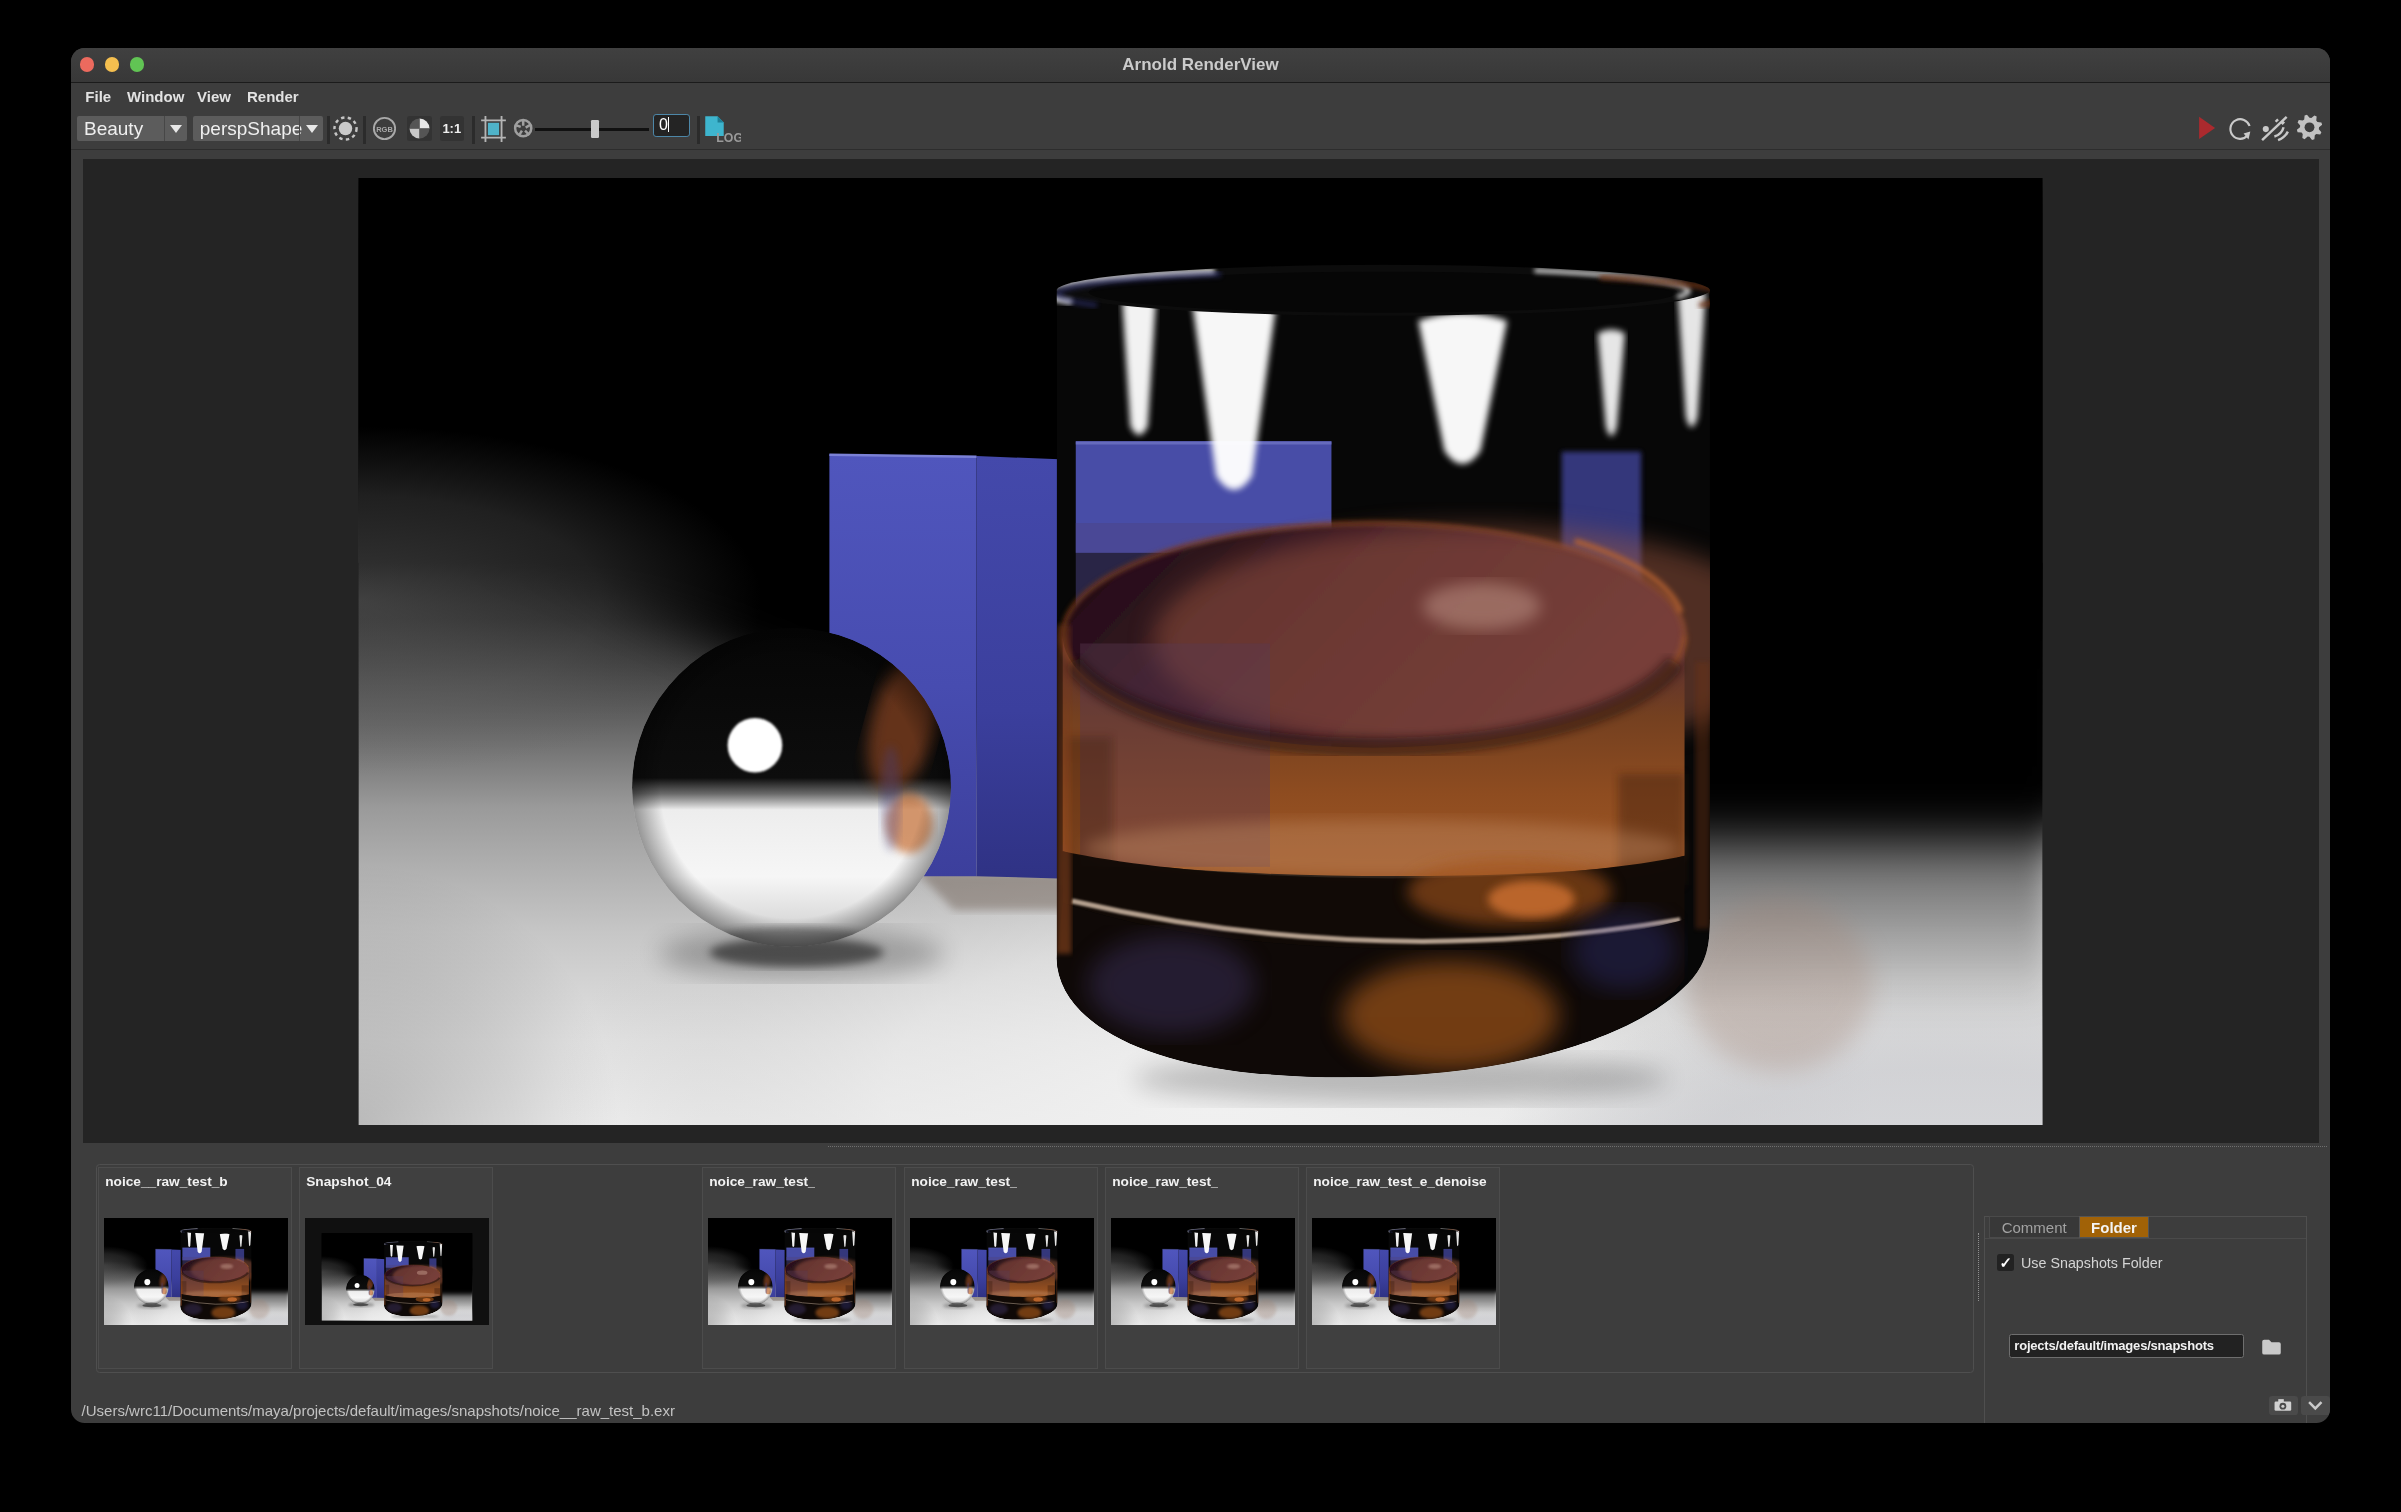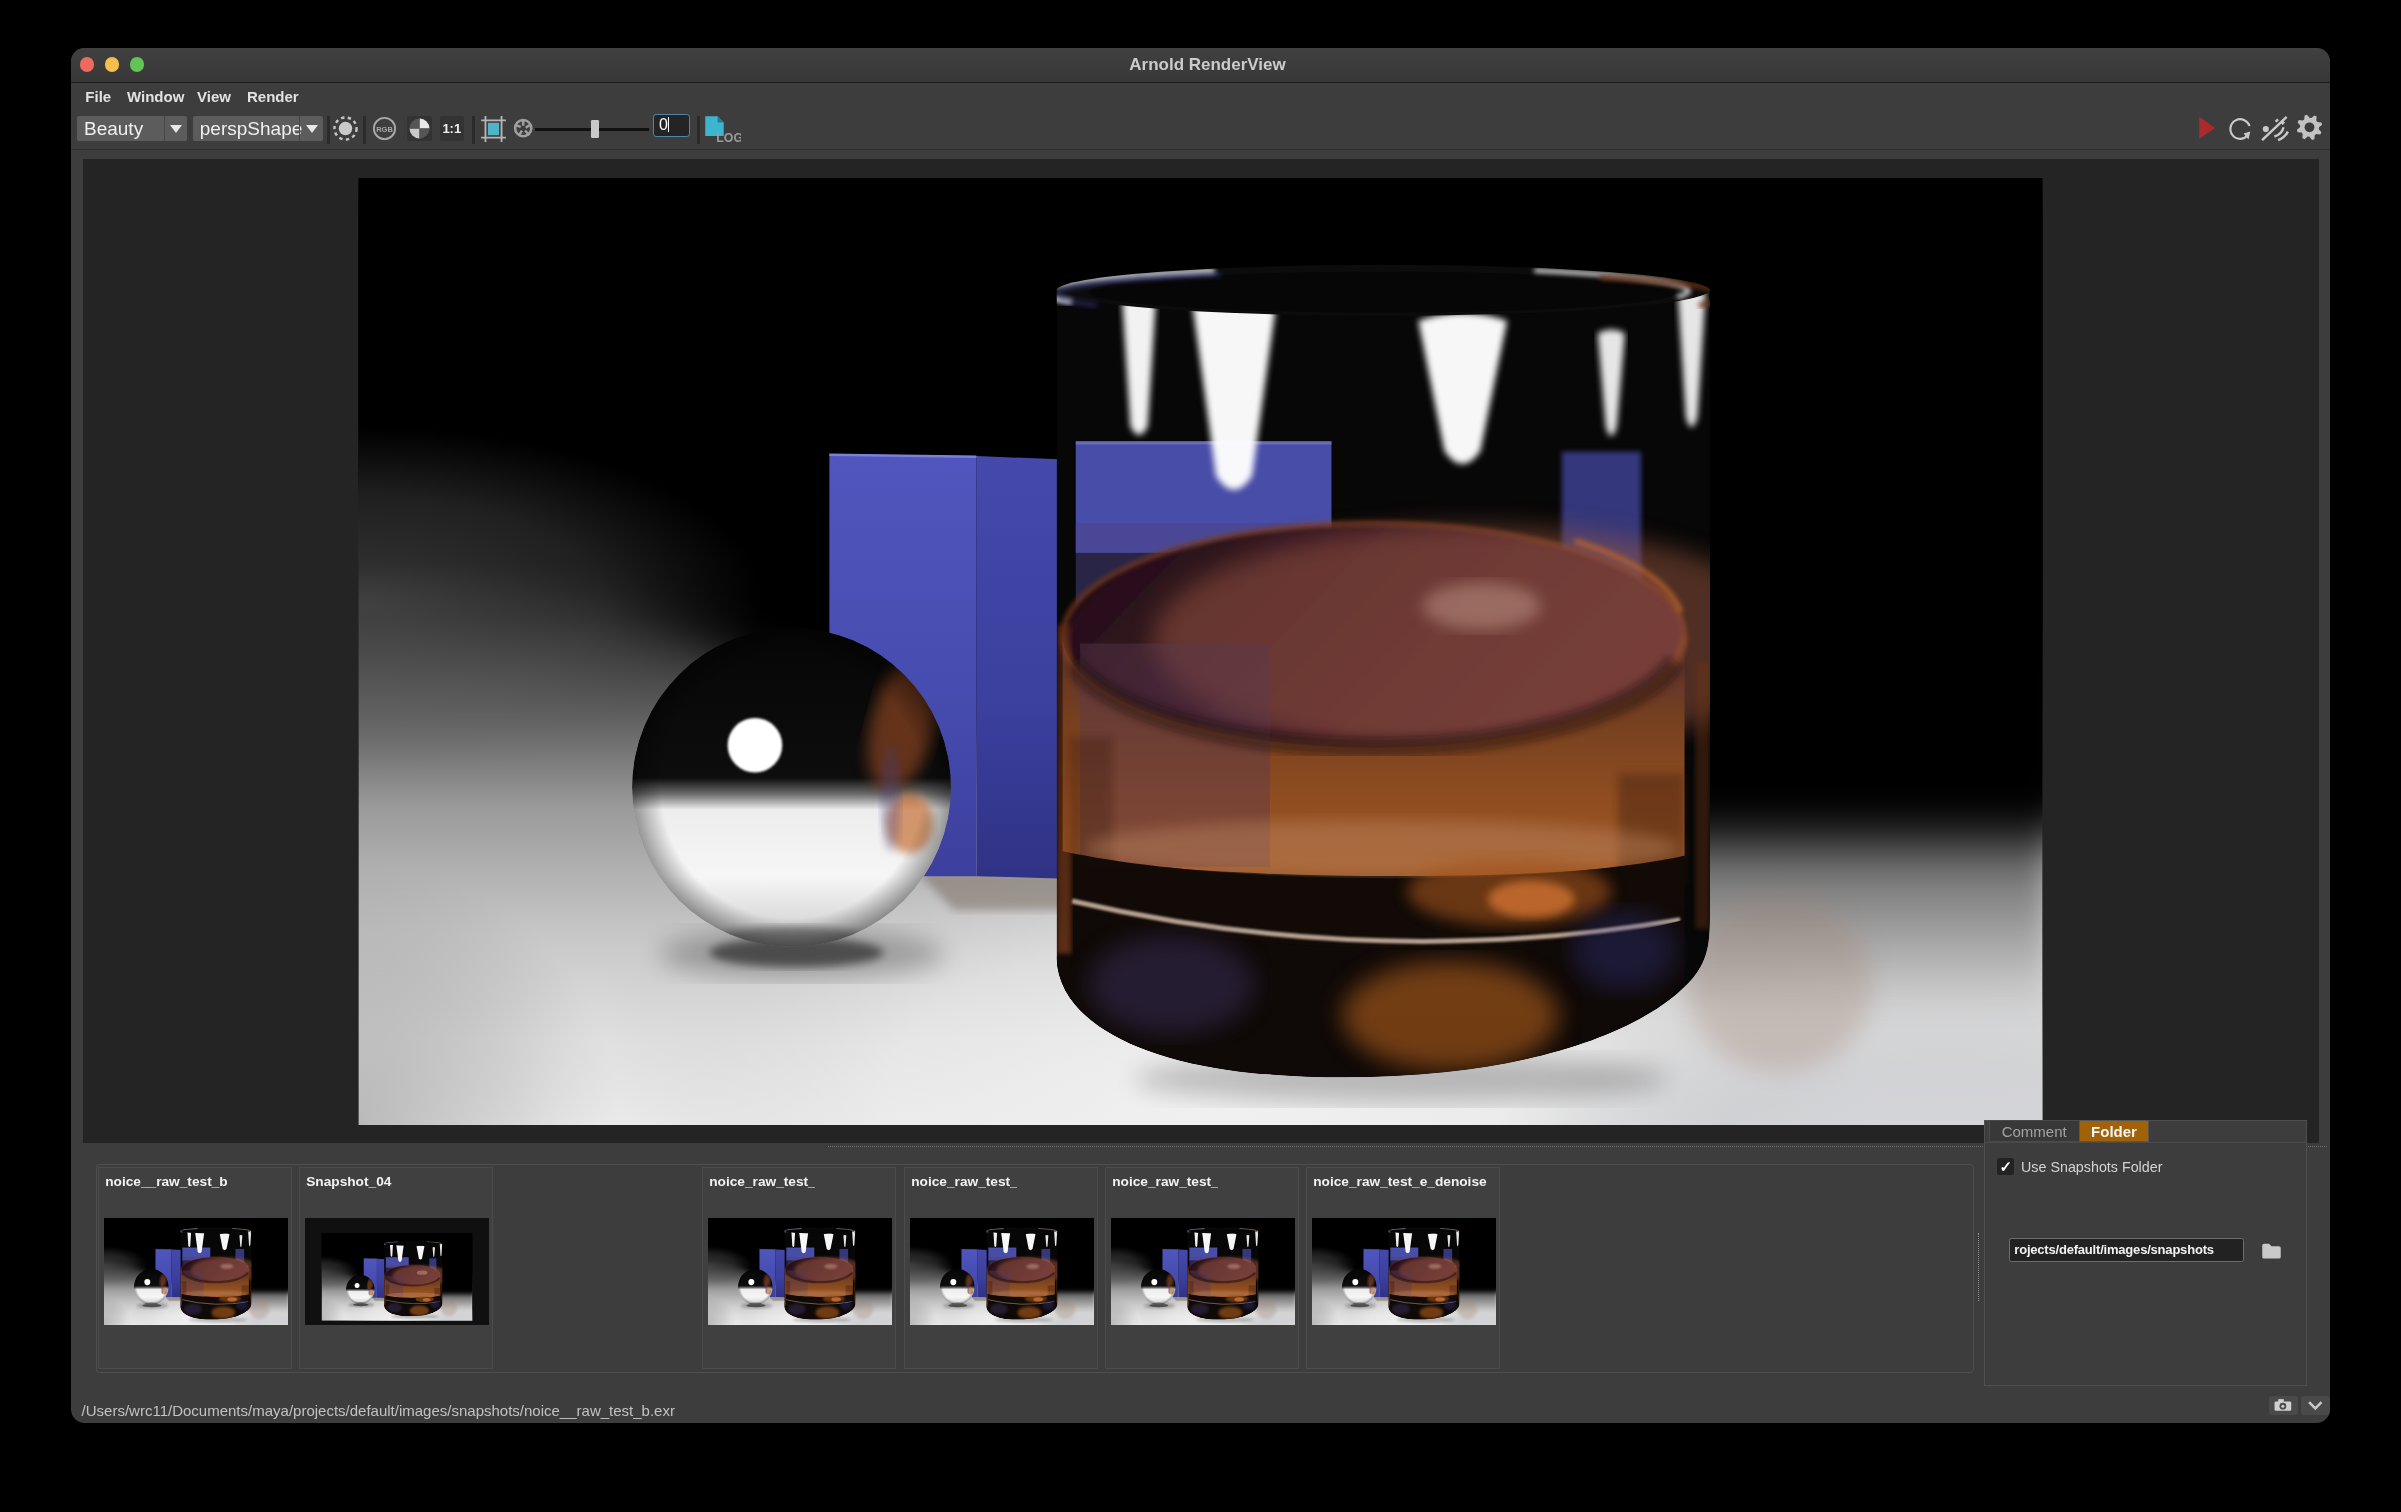--- a/index.html
+++ b/index.html
@@ -2,21 +2,21 @@
 <html style="font-size:10px"><head><meta charset="utf-8">
 <style>
 * { margin:0; padding:0; box-sizing:border-box; }
 html,body { width:2401px; height:1512px; background:#000; font-family:"Liberation Sans", sans-serif; }
 #win { position:absolute; left:71px; top:48px; width:2259px; height:1375px;
   background:#3d3d3d; border-radius:13.7px; overflow:hidden; }
 #titlebar { position:absolute; left:0; top:0; width:100%; height:34px;
   background:linear-gradient(#404040,#383838); }
 .tl { position:absolute; top:9.3px; width:14.3px; height:14.3px; border-radius:50%; }
 #title { position:absolute; top:0; width:100%; height:34px; line-height:34px; text-align:center;
-  color:#cbcbcb; font-size:17px; font-weight:bold;margin-left:7px; }
+  color:#cbcbcb; font-size:17px; font-weight:bold; }
 #tbsep { position:absolute; left:0; top:34px; width:100%; height:1.2px; background:#1b1b1b; }
 #menubar { position:absolute; left:0; top:35px; width:100%; height:28.6px; background:#3d3d3d; }
 .mi { position:absolute; top:0; height:28.6px; line-height:28.6px; color:#e2e2e2; font-size:15px; font-weight:bold; }
 #toolbar { position:absolute; left:0; top:64px; width:100%; height:37px; background:#3d3d3d; }
 #toolline { position:absolute; left:0; top:101px; width:100%; height:1.2px; background:#2d2d2d; }
 .dd { position:absolute; top:4.3px; height:25px; background:#5c5c5c; border-radius:1.9px;
   color:#efefef; font-size:19px; line-height:25px; }
 .dd .lab { position:absolute; left:6.8px; top:0; }
 .dd .arr { position:absolute; right:0; top:0; width:23.6px; height:25px; border-left:1.2px solid #474747; }
 .dd .tri { position:absolute; right:5px; top:8.7px; width:0; height:0;
@@ -25,21 +25,21 @@
 #viewport { position:absolute; left:11.8px; top:111px; width:2236px; height:984px; background:#242424; }
 #rimg { position:absolute; left:275px; top:18.6px; width:1685px; height:947px; }
 #dots { position:absolute; left:757px; top:1098px; width:1499px; height:0;
   border-top:1.9px dotted #6f6f6f; }
 #snappanel { position:absolute; left:25px; top:1116px; width:1878px; height:209px;
   border:1.2px solid #4f4f4f; border-radius:3.7px; background:#3d3d3d; }
 .cell { position:absolute; top:1119px; width:194px; height:202px; border:1.2px solid #4c4c4c; background:#404040; }
 .clabel { position:absolute; left:6.2px; top:5.6px; height:16px; overflow:hidden;
   color:#f2f2f2; font-size:13.7px; font-weight:bold; white-space:nowrap; }
 .cthumb { position:absolute; left:5px; top:50px; }
-#rightpanel { position:absolute; left:1913px; top:1072px; width:323px; height:266px;
+#rightpanel { position:absolute; left:1913px; top:1168px; width:323px; height:266px;
   border:1.2px solid #4f4f4f; background:#3d3d3d; }
 .tab { position:absolute; top:-1.2px; height:22.4px; line-height:22.4px; font-size:15px; text-align:center; }
 #tabc { left:3.7px; width:91px; background:#383838; border:1.2px solid #4a4a4a; color:#a2a2a2; }
 #tabf { left:94px; width:70px; background:#a16207; border:1.2px solid #555; color:#f4f4f4; font-weight:bold; }
 #cbox { position:absolute; left:12.4px; top:37px; width:17px; height:17px; background:#222;
   border-radius:2.5px; color:#fff; font-size:15px; font-weight:bold; text-align:center; line-height:17px; }
 #cboxlab { position:absolute; left:36px; top:38px; font-size:14.3px; color:#d4d4d4; }
 #pathinput { position:absolute; left:24px; top:117px; width:235px; height:23.6px; background:#222;
   border:1.2px solid #6e6e6e; border-radius:2.5px; color:#f2f2f2; font-size:13px; font-weight:bold; letter-spacing:-0.2px;
   line-height:21px; padding-left:4.3px; white-space:nowrap; overflow:hidden; }

